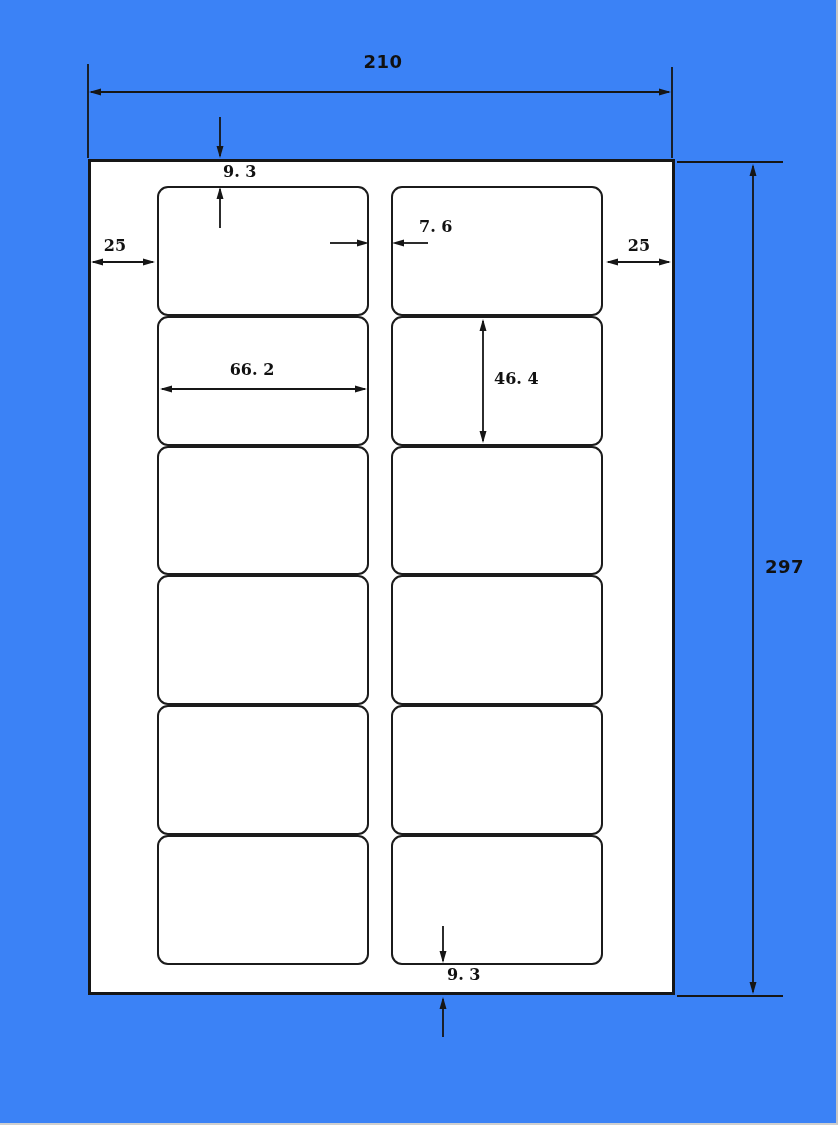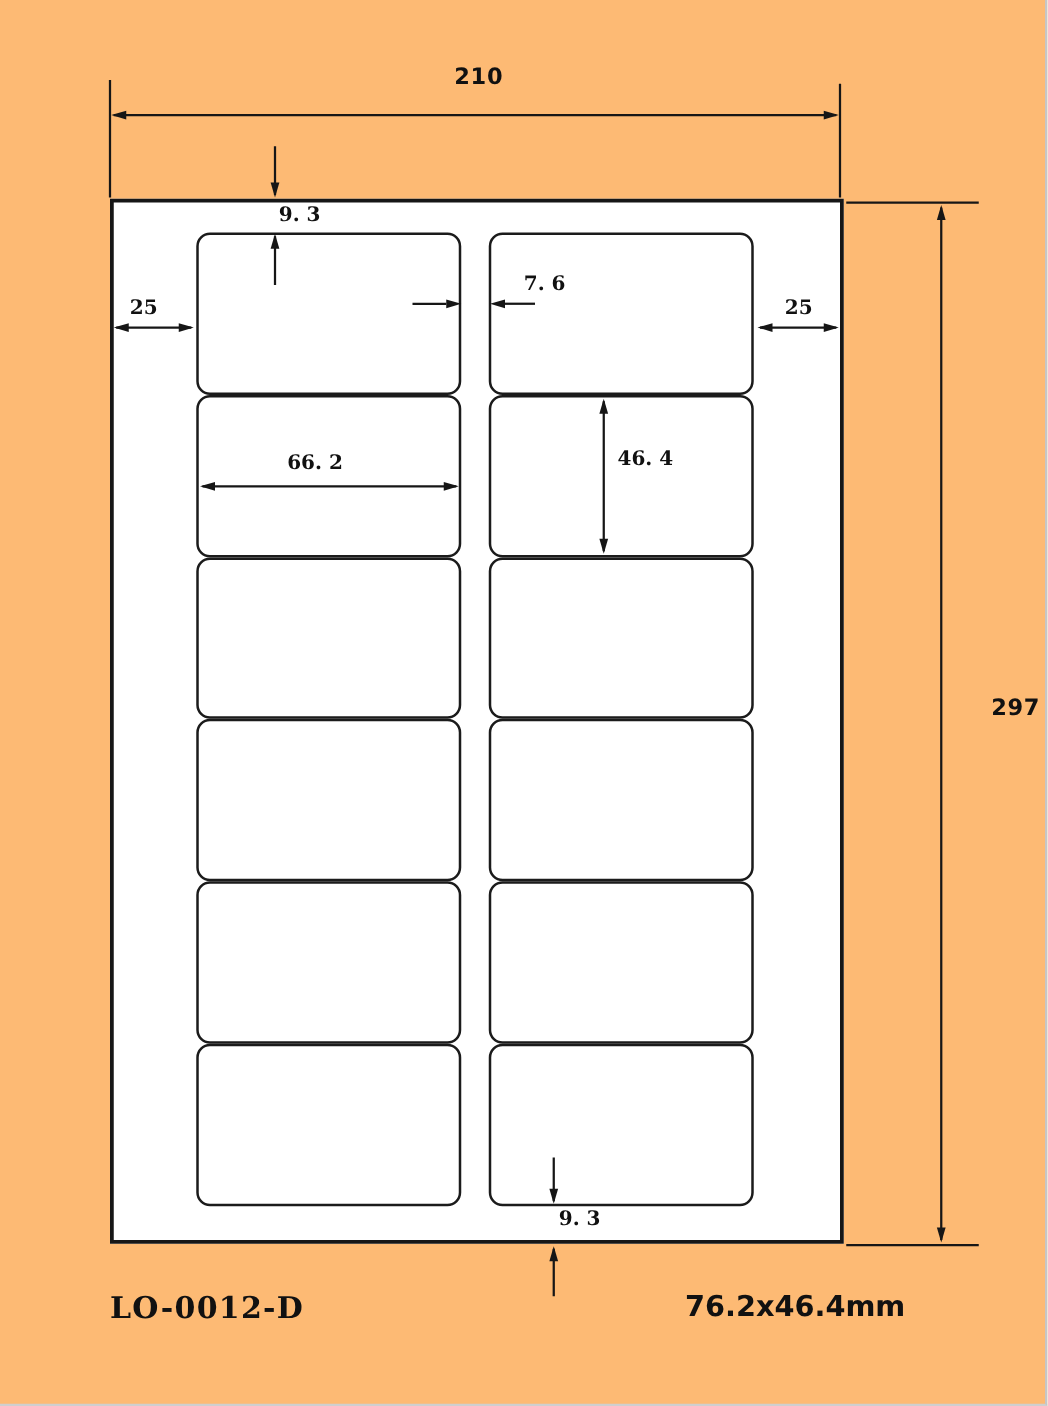--- a/index.html
+++ b/index.html
@@ -1,19 +1,19 @@
 <!DOCTYPE html>
 <html><head>
 <meta charset="utf-8">
 <style>
   html,body{margin:0;padding:0;background:#ffffff;}
   .canvas{
     position:relative;
     width:838px;height:1125px;
-    background:#fdba74;
+    background:#3b82f6;
     box-sizing:border-box;
     border-right:2px solid #c6c6c6;
     border-bottom:2px solid #cfcfcf;
     overflow:hidden;
     font-family:"DejaVu Serif",serif;
   }
   .sheet{
     position:absolute;left:88px;top:159px;
     width:587px;height:836px;
     border:3px solid #161616;
@@ -140,33 +140,31 @@
     <polygon points="483,443 479.5,431 486.5,431"></polygon>
 
     <line x1="443" y1="926" x2="443" y2="961"></line>
     <polygon points="443,963 439.5,951 446.5,951"></polygon>
     <line x1="443" y1="999" x2="443" y2="1037"></line>
     <polygon points="443,997 439.5,1009 446.5,1009"></polygon>
   </svg>
 
   <div class="dim big center" style="left:343px;top:53px;width:80px;">210</div>
 
-  <div class="dim big" style="left:765px;top:558px;margin-left:28px;">297</div>
+  <div class="dim big" style="left:765px;top:558px;">297</div>
 
   <div class="dim" style="left:223px;top:164px;">9. 3</div>
 
   <div class="dim center" style="left:89px;top:238px;width:52px;">25</div>
 
   <div class="dim center" style="left:613px;top:238px;width:52px;">25</div>
 
   <div class="dim" style="left:402px;top:219px;margin-left:17px;">7. 6</div>
 
   <div class="dim center" style="left:202px;top:362px;width:100px;">66. 2</div>
 
-  <div class="dim" style="left:494px;top:359px;">46. 4</div>
+  <div class="dim" style="left:494px;top:371px;">46. 4</div>
 
   <div class="dim" style="left:447px;top:967px;">9. 3</div>
 
-  <div class="partno">LO-0012-D</div>
 
-  <div class="sizeno">76.2x46.4mm</div>
 
 </div>
 
 </body></html>

